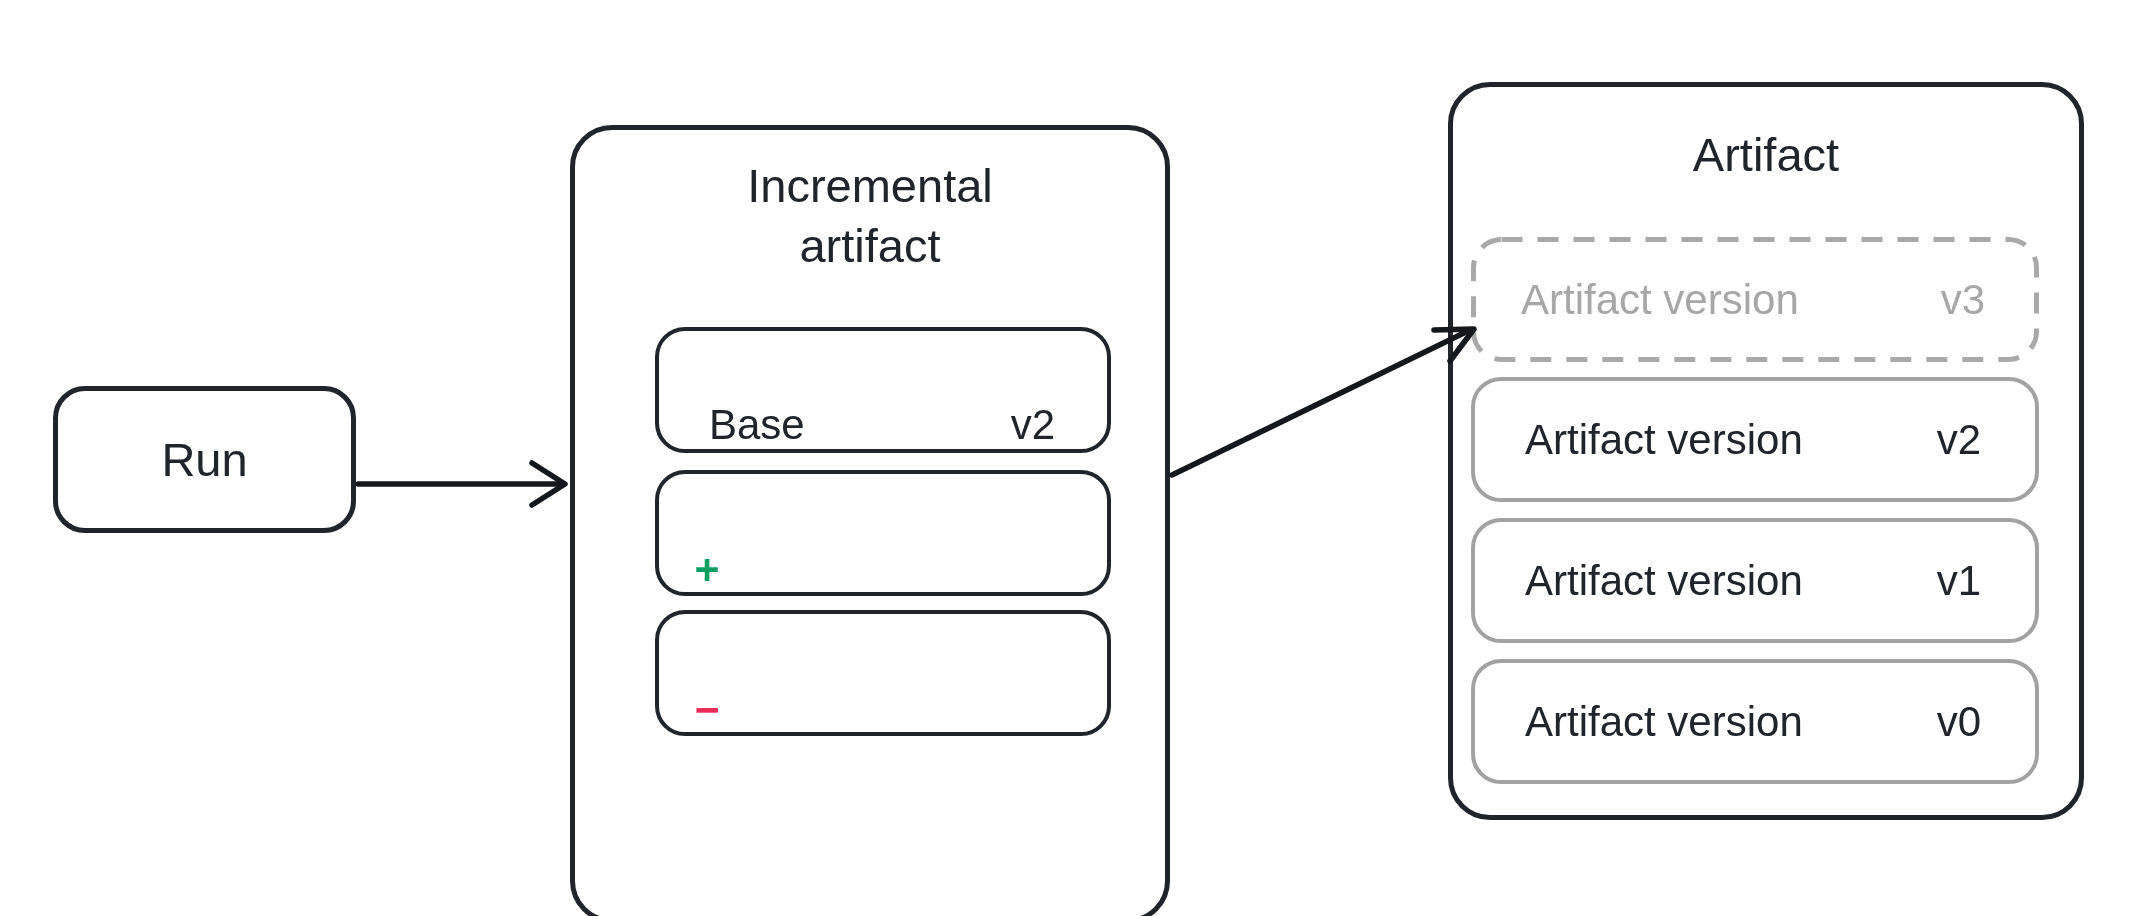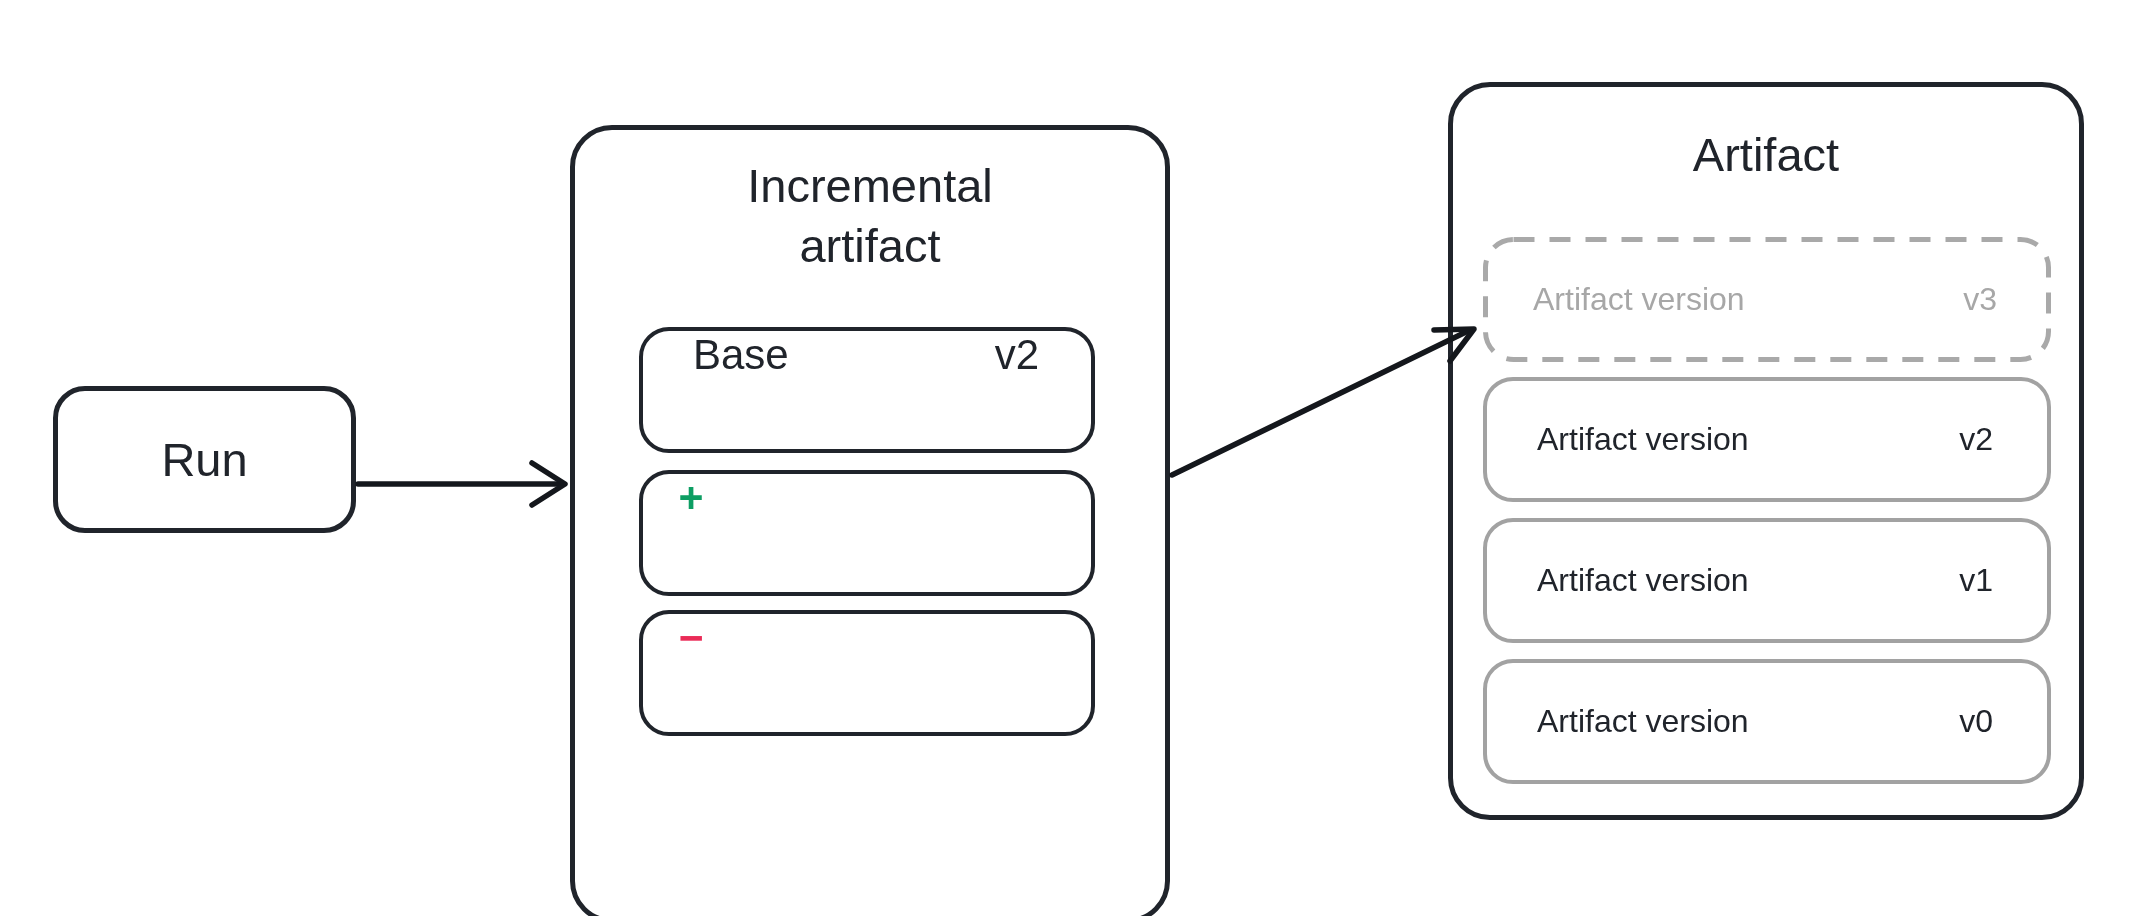--- a/index.html
+++ b/index.html
@@ -37,25 +37,25 @@
   }
   .node-title {
     text-align: center;
     font-size: 47px;
     line-height: 1.27;
     margin-top: 26px;
   }
   .inner-box {
     position: absolute;
     box-sizing: border-box;
-    left: 64px; width: 456px; height: 126px;
+    left: 80px; width: 456px; height: 126px;
     border: 4.5px solid #20242b;
     border-radius: 30px;
     background: #ffffff;
-    display: flex; align-items: flex-start;
+    display: flex; align-items: flex-end;
     font-size: 42px;
   }
   .label-row {
     justify-content: space-between;
     padding: 0 52px 0 50px;
   }
   #base-box { top: 197px; }
   #added-box { top: 340px; }
   #removed-box { top: 480px; }
   .diff-row {
@@ -70,27 +70,27 @@
   
   #artifact-node {
     left: 1448px; top: 82px; width: 636px; height: 738px;
     border: 5px solid #20242b;
     border-radius: 42px;
   }
   #artifact-node .node-title { margin-top: 38px; }
   .version-box {
     position: absolute;
     box-sizing: border-box;
-    left: 30px; width: 568px; height: 125px;
+    left: 18px; width: 568px; height: 125px;
     border: 4.5px solid #a2a2a2;
     border-radius: 30px;
     background: #ffffff;
     display: flex; align-items: center; justify-content: space-between;
     padding: 0 54px 0 50px;
-    font-size: 32px;
+    font-size: 42px;
     color: #20242b;
   }
   #version-v3 { top: 150px; border: none; color: #a7a7a7; }
   #version-v2 { top: 290px; }
   #version-v1 { top: 431px; }
   #version-v0 { top: 572px; }
   .dashed-border {
     position: absolute;
     left: 0; top: 0; width: 568px; height: 125px;
     pointer-events: none;

